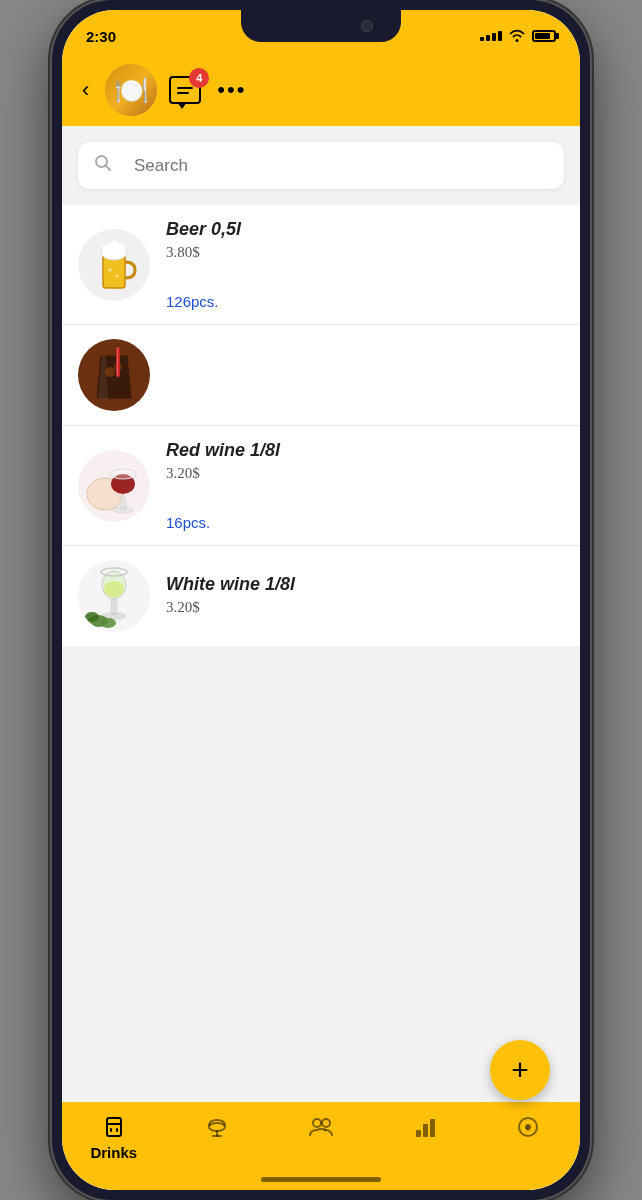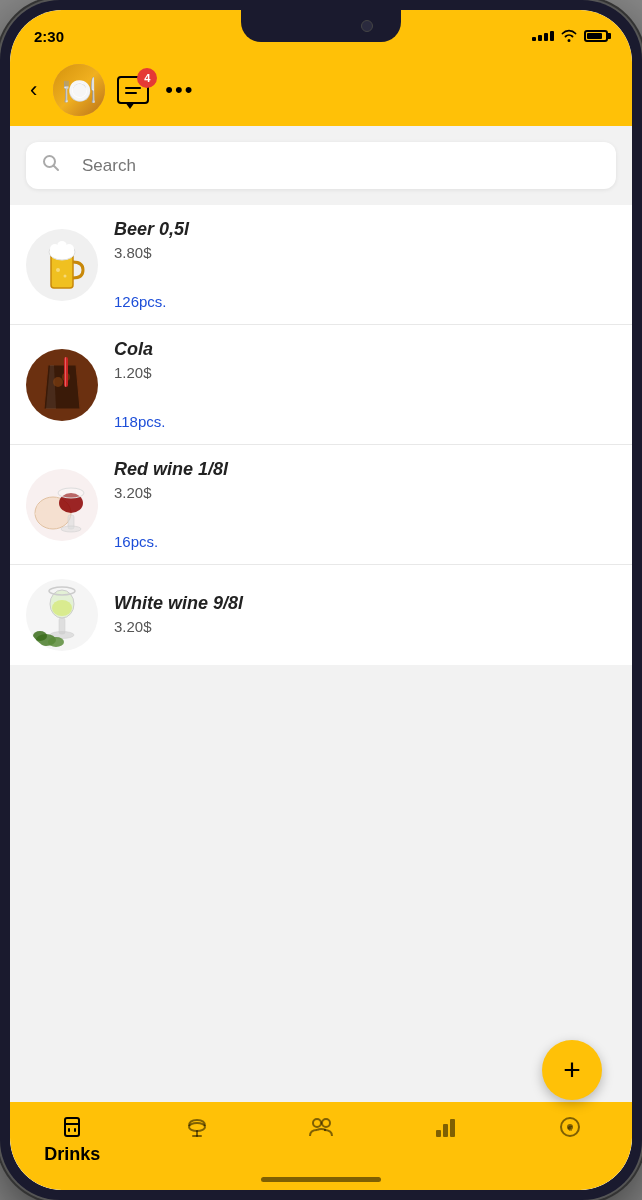--- a/index.html
+++ b/index.html
@@ -6,21 +6,21 @@
     body {
       background: #888;
       display: flex;
       justify-content: center;
       align-items: center;
       min-height: 100vh;
       font-family: -apple-system, BlinkMacSystemFont, 'Helvetica Neue', Arial, sans-serif;
     }
 
     .phone-frame {
-      width: 642px;
+      width: 538px;
       height: 1200px;
       background: #1a1a2e;
       border-radius: 60px;
       position: relative;
       overflow: hidden;
       box-shadow: 0 0 0 2px #555, 0 0 0 4px #333, 0 20px 60px rgba(0,0,0,0.6);
     }
 
     
     .screen {
@@ -291,20 +291,21 @@
       font-size: 18px;
       font-weight: 600;
       color: #222;
       margin-bottom: 4px;
       font-style: italic;
     }
     .product-price {
       font-size: 15px;
       color: #555;
       margin-bottom: 2px;
+      font-family: Liberation Serif, serif;
     }
     .product-qty {
       font-size: 15px;
       color: #1d4ed8;
       margin-top: 32px;
     }
 
     
     .empty-area {
       height: 220px;
@@ -347,21 +348,21 @@
     .nav-item {
       flex: 1;
       display: flex;
       flex-direction: column;
       align-items: center;
       gap: 4px;
       cursor: pointer;
       padding-top: 4px;
     }
     .nav-label {
-      font-size: 18px;
+      font-size: 15px;
       font-weight: 600;
       color: #000;
     }
 
     
     .home-indicator {
       position: absolute;
       bottom: 8px;
       left: 50%;
       transform: translateX(-50%);
@@ -496,25 +497,20 @@
 
                 <path d="M14 8 L10 52 L20 52 L18 8 Z" fill="rgba(255,255,255,0.08)"></path>
 
                 <circle cx="22" cy="25" r="5" fill="#8B4513" opacity="0.6"></circle>
                 <circle cx="30" cy="20" r="4" fill="#8B4513" opacity="0.5"></circle>
 
                 <rect x="28" y="0" width="4" height="30" rx="2" fill="#cc2222"></rect>
                 <rect x="29" y="0" width="1" height="30" rx="1" fill="rgba(255,255,255,0.3)"></rect>
               </svg>
             </div>
-            <div class="product-info">
-              <div class="product-name">Cola</div>
-              <div class="product-price">1.20$</div>
-              <div class="product-qty">118pcs.</div>
-            </div>
           </div>
 
           <div class="product-item">
             <div class="product-img" style="background:#f8f0f0;">
               <svg width="58" height="60" viewBox="0 0 58 60">
 
                 <ellipse cx="20" cy="38" rx="18" ry="16" fill="#f5e0d0" stroke="#e0c0a0" stroke-width="1"></ellipse>
 
                 <ellipse cx="10" cy="30" rx="6" ry="3" fill="#f5e0d0" transform="rotate(-20 10 30)"></ellipse>
                 <ellipse cx="8" cy="38" rx="6" ry="2.5" fill="#f5e0d0" transform="rotate(-10 8 38)"></ellipse>
@@ -548,21 +544,21 @@
                 <rect x="27" y="36" width="6" height="16" rx="2" fill="rgba(200,200,200,0.5)" stroke="#ccc" stroke-width="0.5"></rect>
 
                 <ellipse cx="30" cy="53" rx="12" ry="3.5" fill="rgba(200,200,200,0.5)" stroke="#ccc" stroke-width="0.5"></ellipse>
 
                 <ellipse cx="14" cy="58" rx="10" ry="6" fill="#4a7c2a" opacity="0.85"></ellipse>
                 <ellipse cx="24" cy="60" rx="8" ry="5" fill="#5a8c3a" opacity="0.85"></ellipse>
                 <ellipse cx="8" cy="54" rx="7" ry="5" fill="#3a6c1a" opacity="0.85"></ellipse>
               </svg>
             </div>
             <div class="product-info">
-              <div class="product-name">White wine 9/8l</div>
+              <div class="product-name">White wine 1/8l</div>
               <div class="product-price">3.20$</div>
             </div>
           </div>
 
         </div>
 
         <div class="empty-area"></div>
 
       </div>
 

